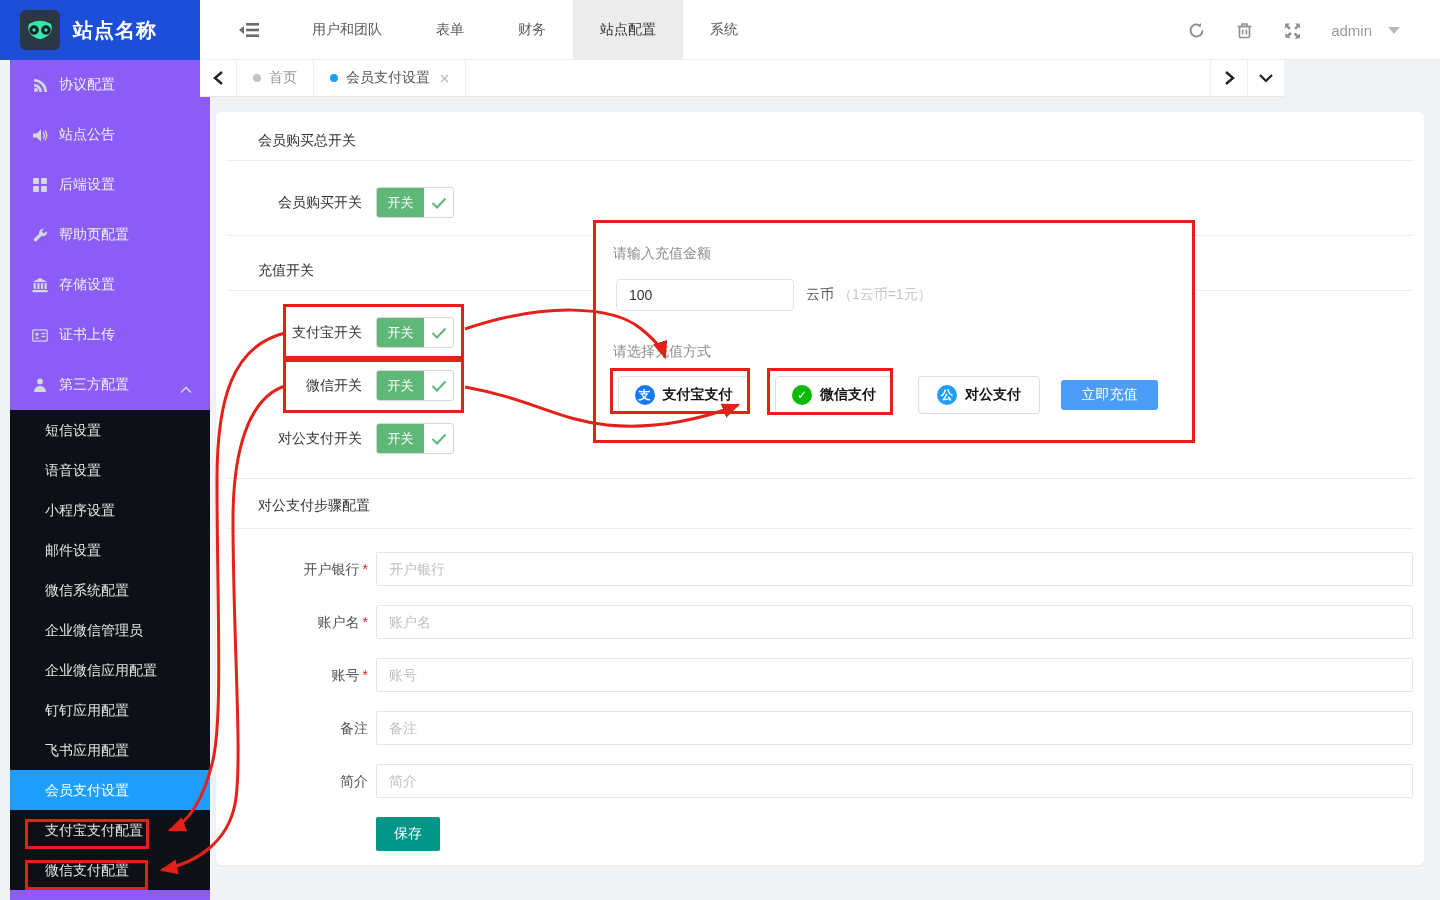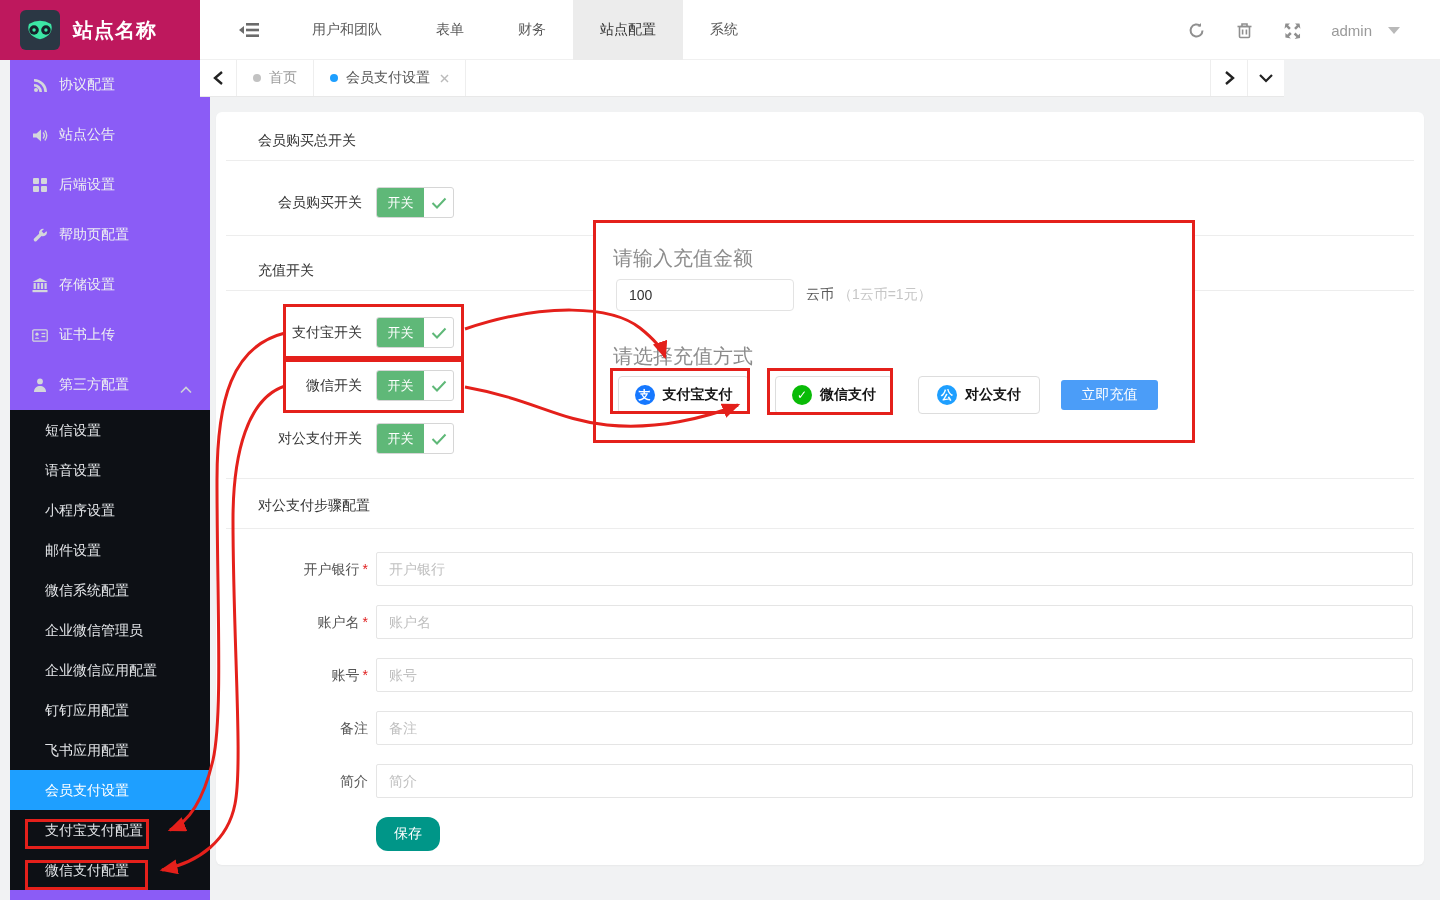--- a/index.html
+++ b/index.html
@@ -2,21 +2,21 @@
 <html><head>
 <meta charset="utf-8">
 <style>
   * { margin:0; padding:0; box-sizing:border-box; }
   html,body { width:1440px; height:900px; }
   body { font-family:"Liberation Sans","DejaVu Sans",sans-serif; background:#f1f2f3; overflow:hidden; }
   .page { position:relative; width:1440px; height:900px; background:#f1f2f3; }
 
   
   .header { position:absolute; left:0; top:0; width:1440px; height:60px; background:#fff; border-bottom:1px solid #f0f0f0; z-index:5; }
-  .brand { position:absolute; left:0; top:0; width:200px; height:60px; background:#be185d; display:flex; align-items:center; }
+  .brand { position:absolute; left:0; top:0; width:200px; height:60px; background:#1d4ed8; display:flex; align-items:center; }
   .logo-tile { width:40px; height:40px; margin-left:20px; background:#2b3744; border-radius:6px; display:flex; align-items:center; justify-content:center; }
   .brand-title { color:#fff; font-size:20px; font-weight:bold; margin-left:13px; letter-spacing:1px; }
   .collapse-btn { position:absolute; left:238px; top:20px; width:28px; height:22px; cursor:pointer; }
   .topnav { position:absolute; left:285px; top:0; height:60px; display:flex; align-items:stretch; }
   .topnav-item { display:flex; align-items:center; padding:0 27px; font-size:14px; color:#595959; cursor:pointer;font-family:Liberation Serif, serif; }
   .topnav-item.active { background:#ececec; color:#333; }
   .header-actions { position:absolute; right:40px; top:0; height:60px; display:flex; align-items:center; gap:30px; }
   .action-icon { width:18px; height:18px; cursor:pointer; display:flex; align-items:center; justify-content:center; }
   .user-menu { display:flex; align-items:center; gap:16px; cursor:pointer; color:#9a9a9a; font-size:15px; }
   .caret-down { width:0; height:0; border-left:6px solid transparent; border-right:6px solid transparent; border-top:7px solid #b9b9b9; }
@@ -49,25 +49,25 @@
   .sec-title { position:absolute; left:42px; font-size:14px; color:#333; }
   .hr { position:absolute; left:10px; right:10px; border-top:1px solid #ededed; }
   .row-label { position:absolute; left:0; width:146px; text-align:right; font-size:14px; color:#333; line-height:31px; }
   .toggle { position:absolute; left:160px; width:78px; height:31px; border:1px solid #d6d6d6; border-radius:3px; background:#fff; display:flex; cursor:pointer; overflow:hidden; }
   .toggle-on { width:47px; background:#5fb878; color:#fff; font-size:13px; display:flex; align-items:center; justify-content:center; }
   .toggle-check { flex:1; display:flex; align-items:center; justify-content:center; }
   .f-label { position:absolute; left:0; width:152px; text-align:right; font-size:14px; color:#555; line-height:34px; }
   .req { color:#e02020; margin-left:3px; font-style:normal; }
   .f-input { position:absolute; left:160px; width:1037px; height:34px; border:1px solid #e5e5e5; border-radius:2px; padding:0 12px; font-size:14px; color:#333; font-family:inherit; outline:none; }
   .f-input::placeholder { color:#c0c0c0; }
-  .save-btn { position:absolute; left:160px; width:64px; height:34px; background:#009688; color:#fff; border:none; border-radius:12px; font-size:14px; cursor:pointer; font-family:inherit; }
+  .save-btn { position:absolute; left:160px; width:64px; height:34px; background:#009688; color:#fff; border:none; border-radius:2px; font-size:14px; cursor:pointer; font-family:inherit; }
 
   
   .panel { position:absolute; left:593px; top:220px; width:602px; height:223px; background:#fff; border:3px solid #e4201b; z-index:6; }
-  .panel-label { position:absolute; font-size:20px; color:#8c8c8c; }
+  .panel-label { position:absolute; font-size:14px; color:#8c8c8c; }
   .amount-input { position:absolute; left:20px; top:56px; width:178px; height:32px; border:1px solid #e3e3e3; border-radius:4px; padding:0 12px; font-size:14px; color:#333; outline:none; font-family:inherit; }
   .currency { position:absolute; left:210px; top:63px; font-size:14px; }
   .currency .cur-name { color:#595959; }
   .currency .cur-note { color:#c6c6c6;margin-top:24px; }
   .pay-btn { position:absolute; top:153px; height:38px; background:#fff; border:1px solid #ddd; border-radius:4px; display:flex; align-items:center; justify-content:center; gap:8px; cursor:pointer; font-family:inherit; }
   .pay-btn .pay-txt { font-size:14px; font-weight:bold; color:#141414; }
   .pay-ico { width:20px; height:20px; border-radius:50%; color:#fff; font-size:12px; font-weight:bold; display:flex; align-items:center; justify-content:center; }
   .pay-ico.ali { background:#1678ff; }
   .pay-ico.wx { background:#09bb07; }
   .pay-ico.corp { background:#1e9fff; }

